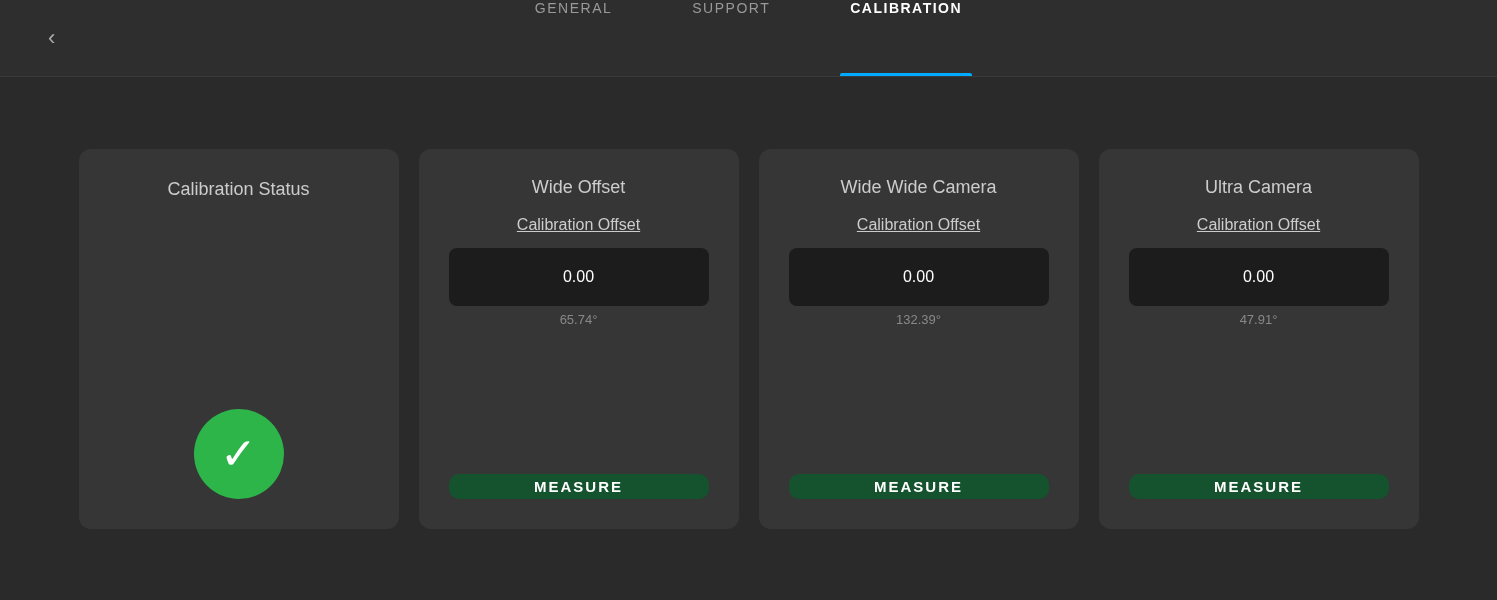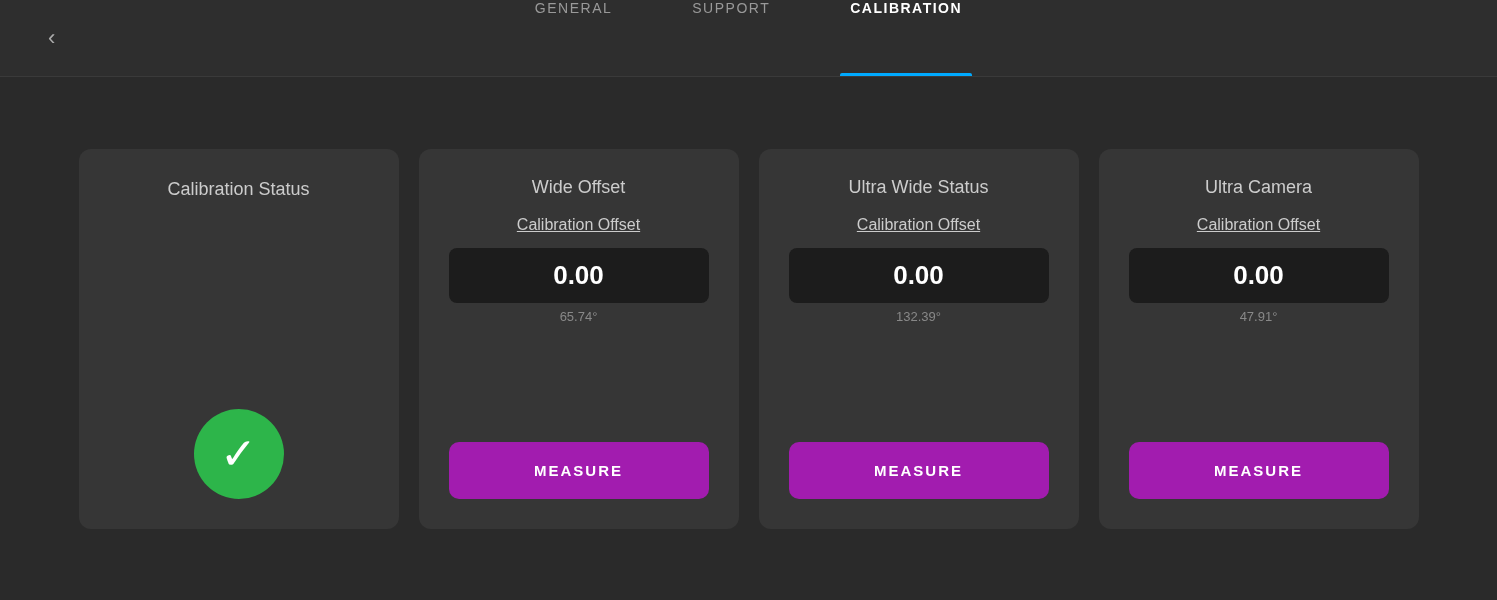--- a/index.html
+++ b/index.html
@@ -158,43 +158,43 @@
       margin-bottom: 14px;
       margin-top: 10px;
       text-align: center;
       text-decoration: underline;
     }
 
     .offset-value-box {
       background-color: #1c1c1c;
       border-radius: 8px;
       width: 100%;
-      padding: 12px 10px;
-      text-align: center;
-      font-size: 26px;
-      font-weight: 700;
+      padding: 20px 10px;
+      text-align: center;
+      font-size: 16px;
+      font-weight: 400;
       color: #ffffff;
       margin-bottom: 6px;
     }
 
     .degree-value {
       font-size: 13px;
       color: #888888;
       text-align: left;
       margin-bottom: auto;
     }
 
     .measure-button {
       margin-top: auto;
       width: 100%;
-      background-color: #a21caf;
+      background-color: #14532d;
       color: #ffffff;
       border: none;
       border-radius: 10px;
-      padding: 20px 20px;
+      padding: 4px 20px;
       font-size: 15px;
       font-weight: 700;
       letter-spacing: 2px;
       cursor: pointer;
       text-align: center;
     }
 
     .spacer {
       flex: 1;
     }
@@ -229,21 +229,21 @@
   <div class="card camera-card">
     <span class="card-title">Wide Offset</span>
     <span class="offset-label">Calibration Offset</span>
     <div class="offset-value-box">0.00</div>
     <span class="degree-value">65.74°</span>
     <div class="spacer"></div>
     <button class="measure-button">MEASURE</button>
   </div>
 
   <div class="card camera-card">
-    <span class="card-title">Ultra Wide Status</span>
+    <span class="card-title">Wide Wide Camera</span>
     <span class="offset-label">Calibration Offset</span>
     <div class="offset-value-box">0.00</div>
     <span class="degree-value">132.39°</span>
     <div class="spacer"></div>
     <button class="measure-button">MEASURE</button>
   </div>
 
   <div class="card camera-card">
     <span class="card-title">Ultra Camera</span>
     <span class="offset-label">Calibration Offset</span>

